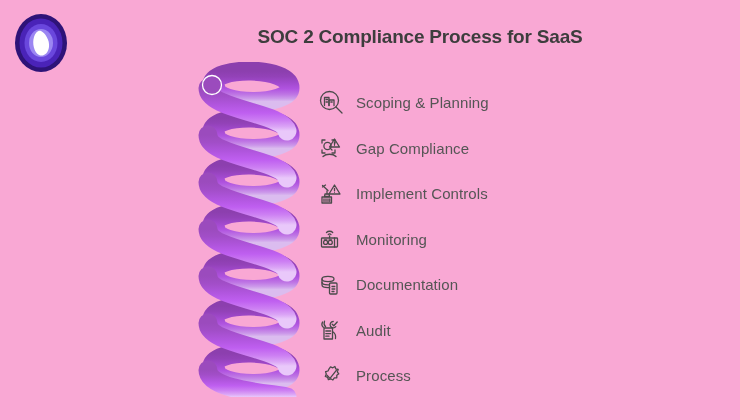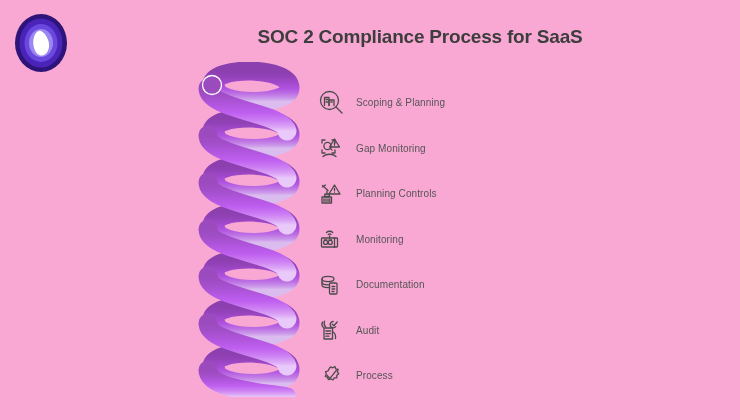--- a/index.html
+++ b/index.html
@@ -72,21 +72,21 @@
     height: 30px;
     flex: 0 0 30px;
     display: flex;
     align-items: center;
     justify-content: center;
   }
   .step-icon svg {
     display: block;
   }
   .step-label {
-    font-size: 10px;
+    font-size: 15px;
     color: #555555;
     font-family: "Liberation Sans", sans-serif;
     white-space: nowrap;
     letter-spacing: 0.1px;
   }
 </style>
 </head>
 <body>
 
 <div id="canvas">
@@ -179,41 +179,41 @@
           <path d="M5 16 v3 h3"></path>
           <path d="M18 16 v3 h-3"></path>
           <circle cx="10.5" cy="12" r="3.6"></circle>
           <line x1="13.4" y1="14.4" x2="15" y2="16"></line>
           <path d="M17.5 5 L22.5 13 H12.5 Z"></path>
           <line x1="17.5" y1="8.2" x2="17.5" y2="10.4"></line>
           <circle cx="17.5" cy="11.6" r="0.55" fill="#4a4a4a" stroke="none"></circle>
           <path d="M6 22.5 C9 19.5 16 19.5 19 22.5"></path>
         </svg>
       </span>
-      <span class="step-label">Gap Monitoring</span>
+      <span class="step-label">Gap Compliance</span>
     </div>
 
     <div class="step">
       <span class="step-icon">
         <svg width="28" height="28" viewBox="0 0 28 28" fill="none" stroke="#4a4a4a" stroke-width="1.3" stroke-linecap="round" stroke-linejoin="round">
           <path d="M5.5 5.5 L11 10.5"></path>
           <path d="M8.5 5 L5.5 7"></path>
           <path d="M10 11 v3"></path>
           <path d="M8 14 h4 l0.5 2.5 H7.5 Z"></path>
           <rect x="5" y="17" width="9.5" height="6"></rect>
           <line x1="7" y1="18.8" x2="7" y2="21.4"></line>
           <line x1="9" y1="18.8" x2="9" y2="21.4"></line>
           <line x1="11" y1="18.8" x2="11" y2="21.4"></line>
           <line x1="12.8" y1="18.8" x2="12.8" y2="21.4"></line>
           <path d="M17.5 5 L23 14 H12 Z"></path>
           <line x1="17.5" y1="8.4" x2="17.5" y2="10.8"></line>
           <circle cx="17.5" cy="12.2" r="0.55" fill="#4a4a4a" stroke="none"></circle>
         </svg>
       </span>
-      <span class="step-label">Planning Controls</span>
+      <span class="step-label">Implement Controls</span>
     </div>
 
     <div class="step">
       <span class="step-icon">
         <svg width="28" height="28" viewBox="0 0 28 28" fill="none" stroke="#4a4a4a" stroke-width="1.3" stroke-linecap="round" stroke-linejoin="round">
           <path d="M9.5 7.5 C11 5.8 14.2 5.8 15.7 7.5"></path>
           <path d="M11.2 9.6 C12 8.7 13.2 8.7 14 9.6"></path>
           <line x1="12.6" y1="10.8" x2="12.6" y2="13"></line>
           <rect x="4.5" y="13" width="16" height="9" rx="0.8"></rect>
           <line x1="17.5" y1="13" x2="17.5" y2="22"></line>

